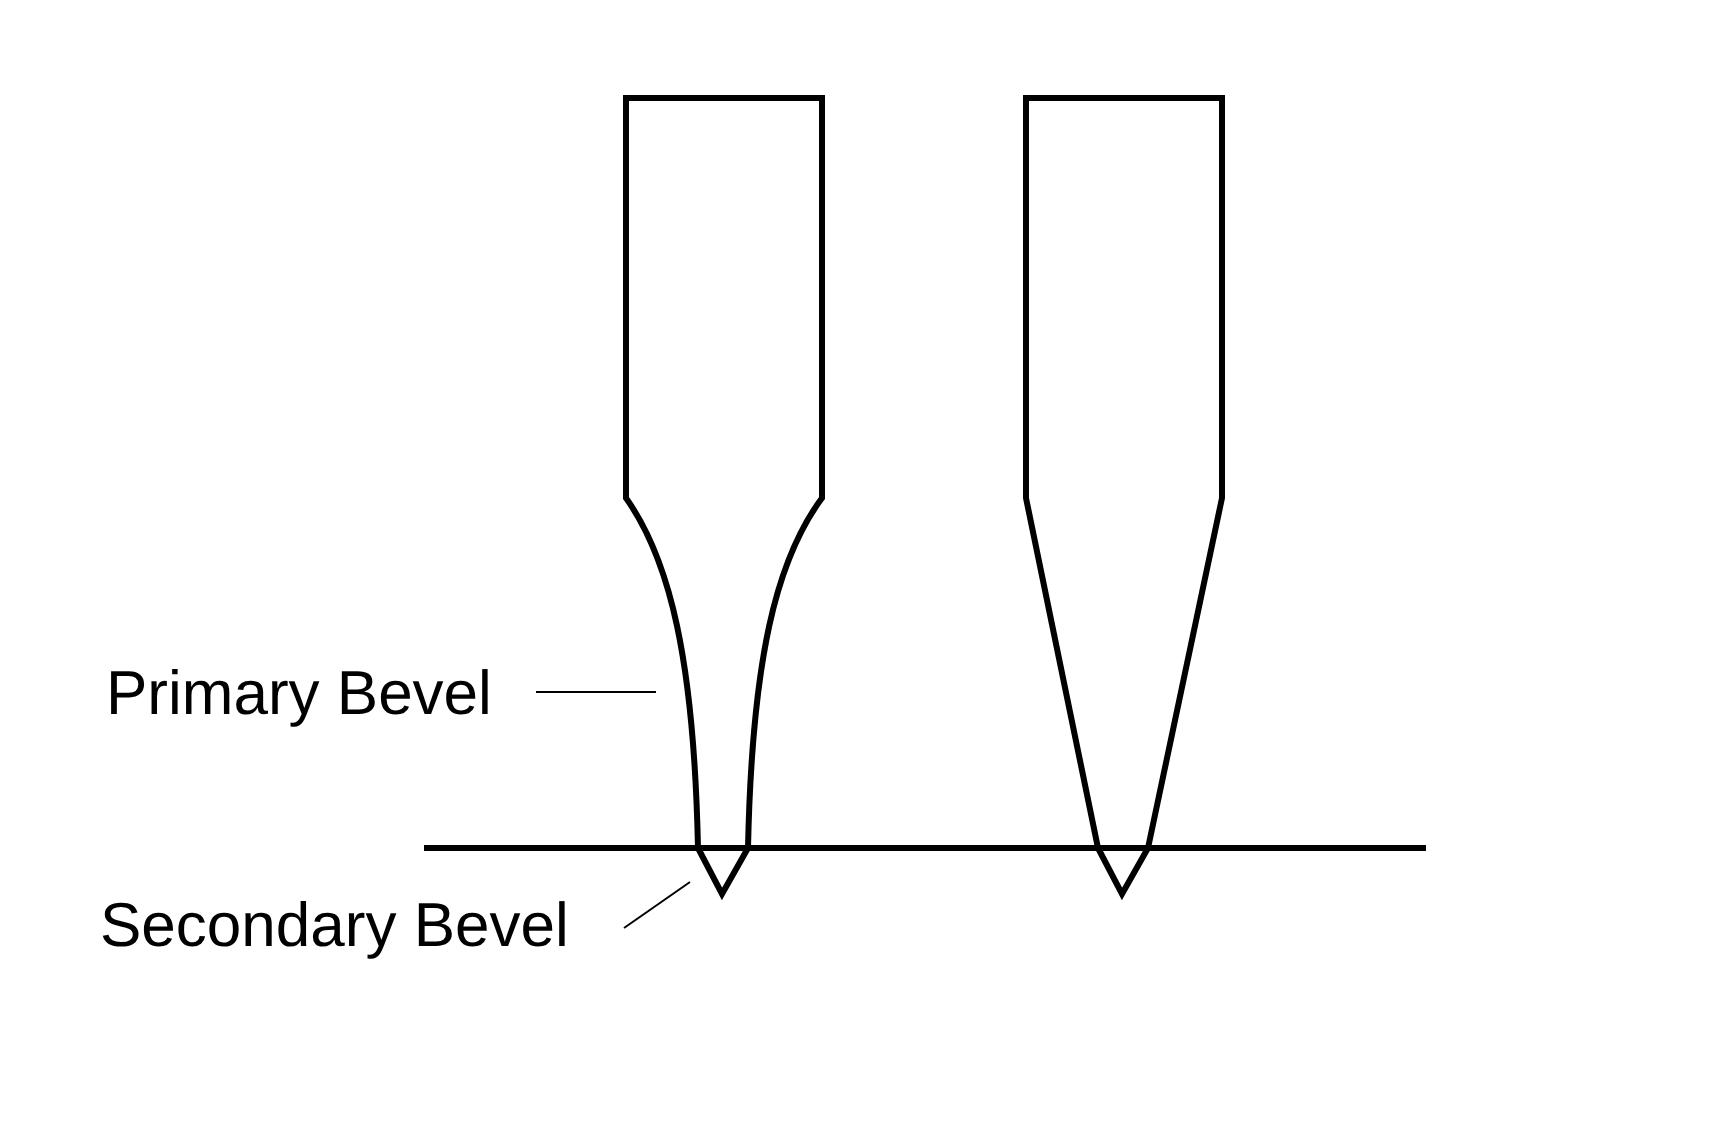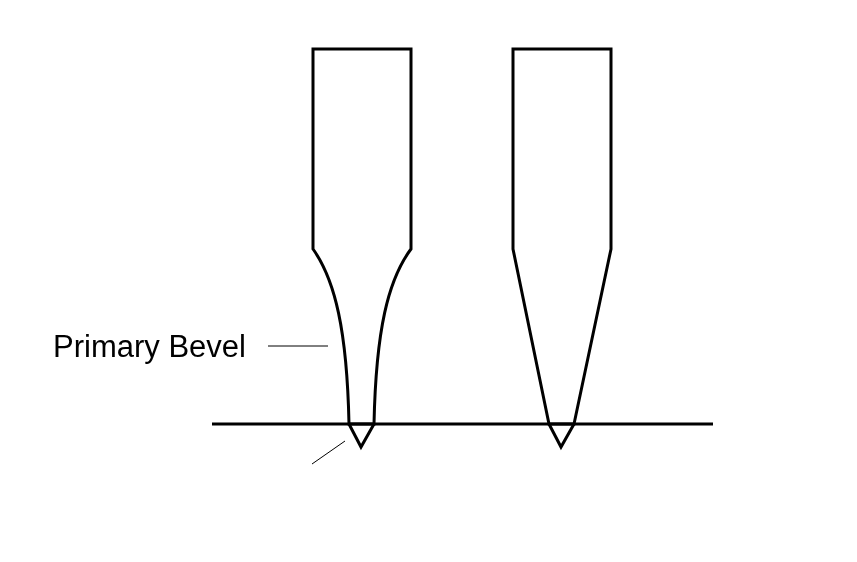--- a/index.html
+++ b/index.html
@@ -24,13 +24,14 @@
 
     <path d="M 549 424 L 561 447 L 574 424" fill="none" stroke="#000" stroke-width="3"></path>
 
     <line x1="212" y1="424" x2="713" y2="424" stroke="#000" stroke-width="3"></line>
 
     <line x1="268" y1="346" x2="328" y2="346" stroke="#000" stroke-width="1"></line>
     <line x1="312" y1="464" x2="345" y2="441" stroke="#000" stroke-width="1"></line>
   </svg>
 
   <div class="label" style="left:53px; top:331px;">Primary Bevel</div>
+  <div class="label" style="left:50px; top:447px;">Secondary Bevel</div>
 </div>
 
 </body></html>

